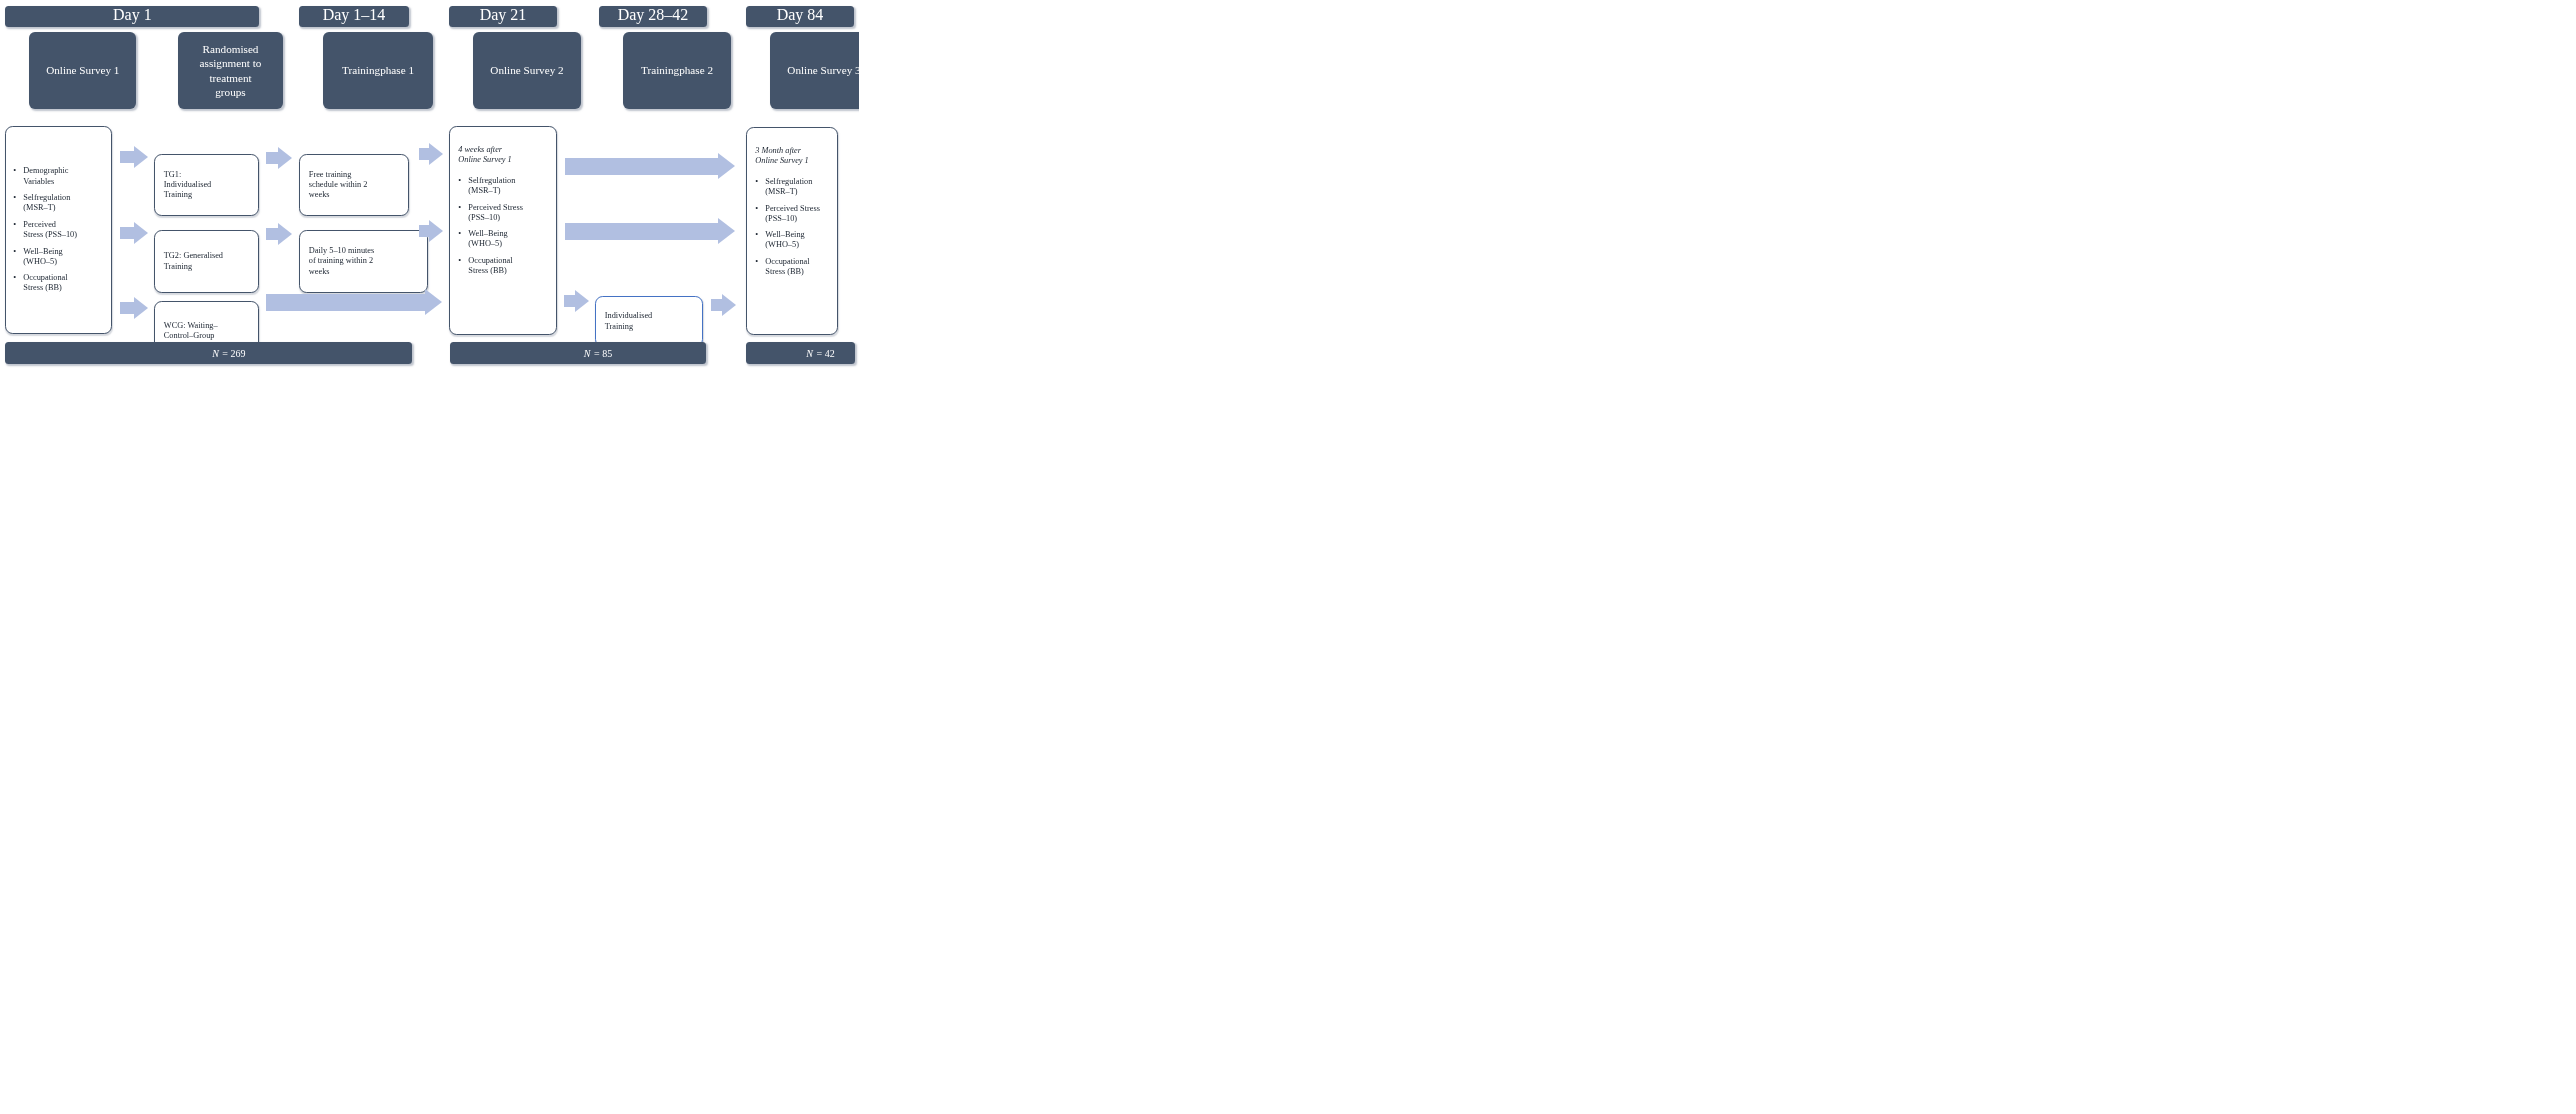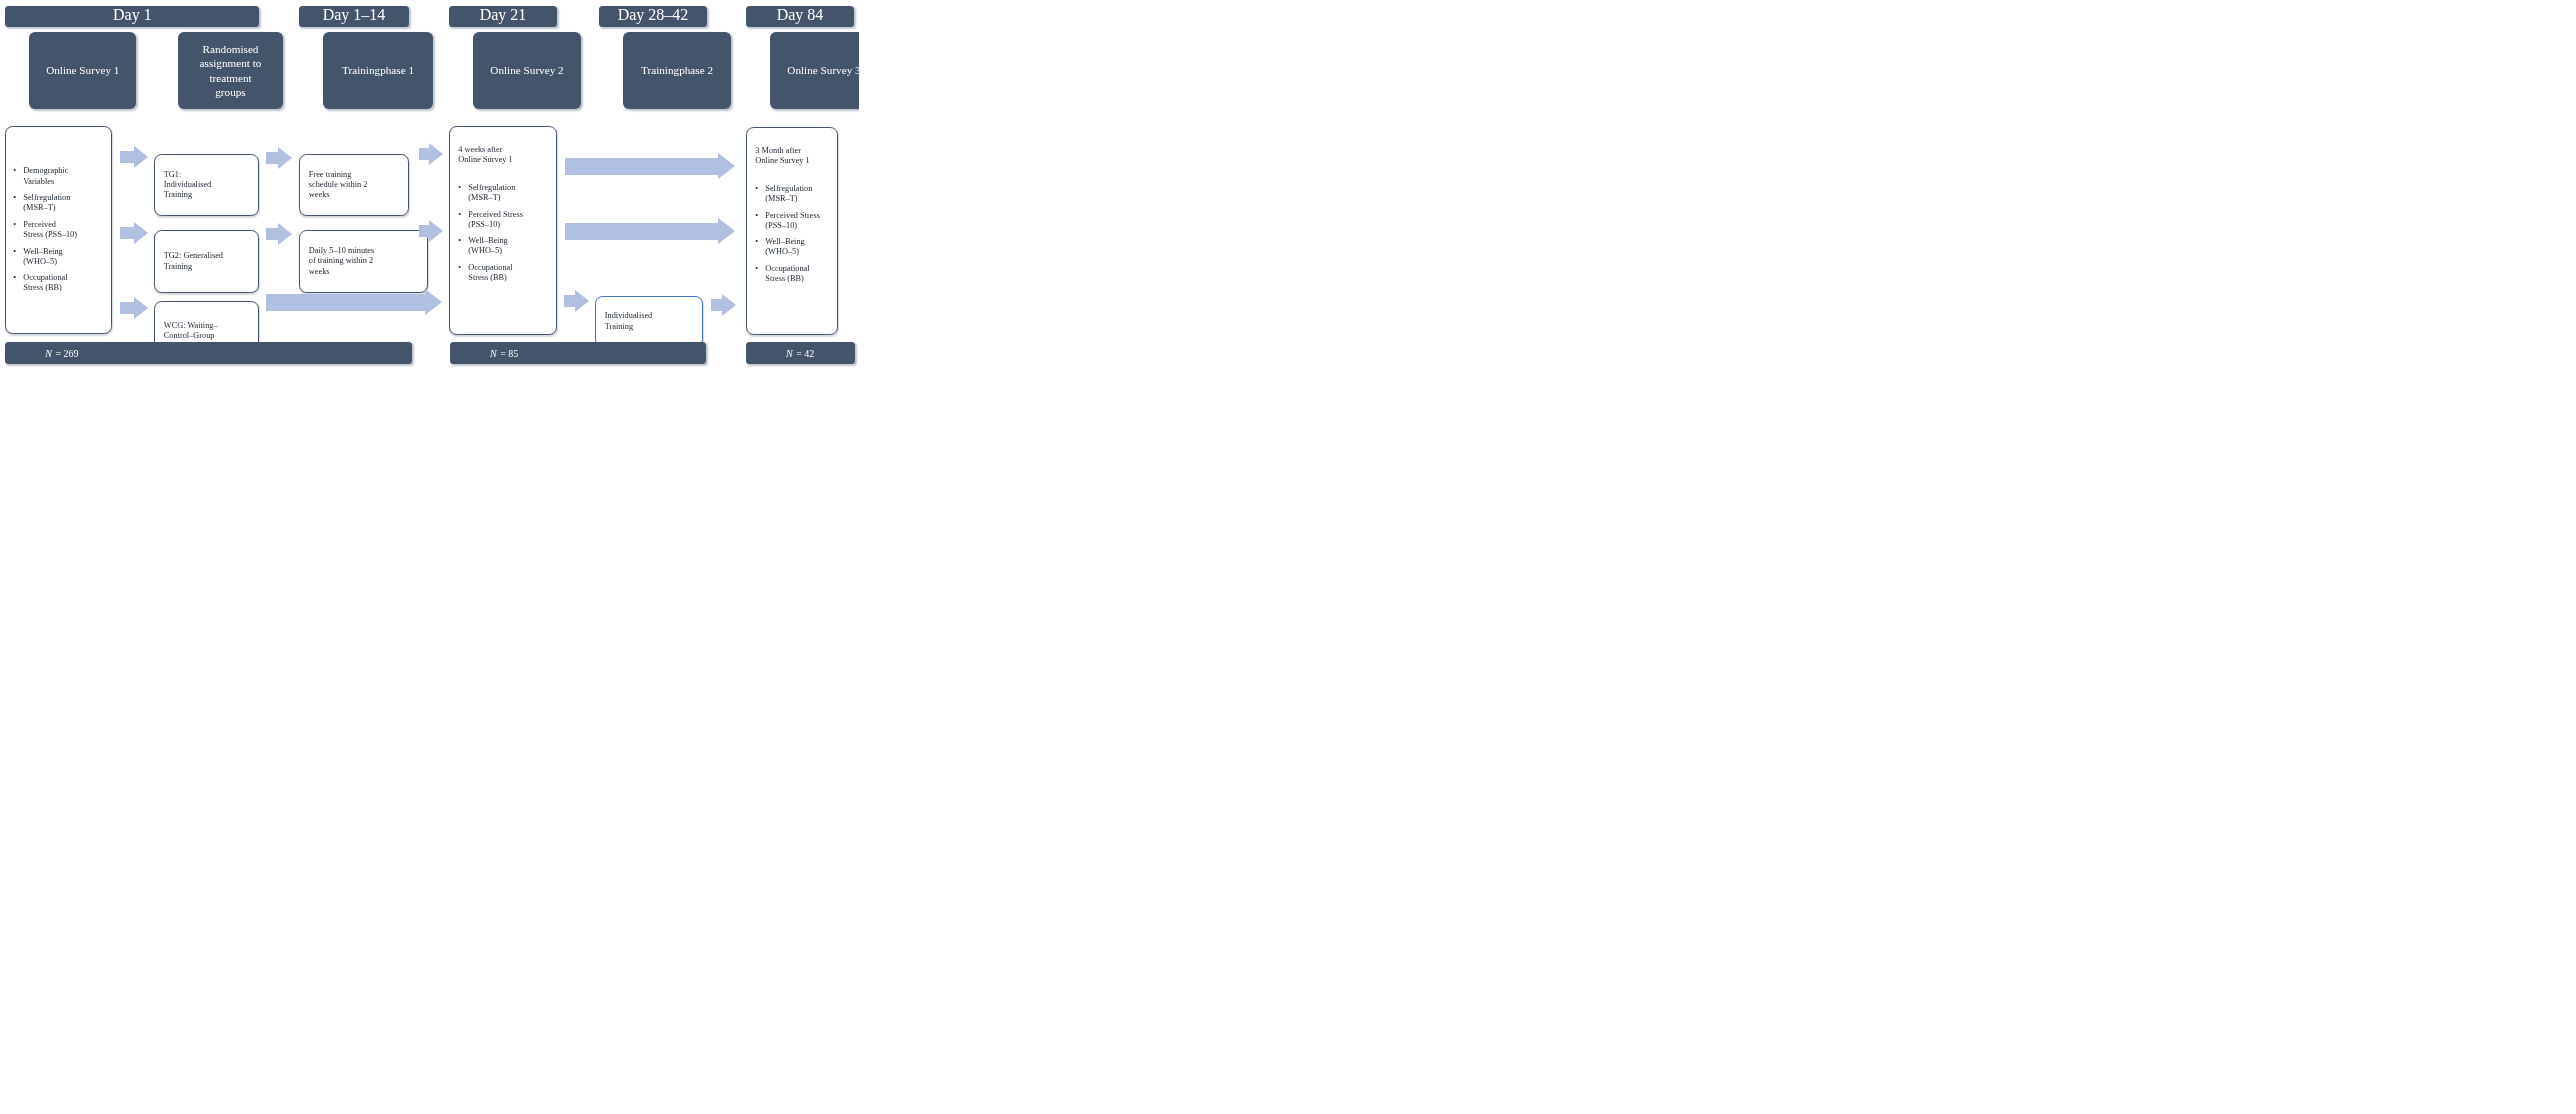--- a/index.html
+++ b/index.html
@@ -29,30 +29,30 @@
   .panel{
     background:#fff;border:0.9px solid var(--dark);border-radius:7.7px;
     font-size:8.3px;line-height:1.22;color:var(--ink);
     box-shadow:0.6px 1.2px 1.2px rgba(150,158,172,.4);
   }
   .panel.accent{border-color:var(--accent);}
   .vcenter{display:flex;flex-direction:column;justify-content:center;margin-top:28px;}
   .padl{padding-left:8.8px;padding-right:4.7px;}
 
   .survey{display:flex;flex-direction:column;padding:17.7px 4.7px 5.9px 8.3px;}
-  .survey .heading{margin-bottom:18px;}
+  .survey .heading{margin-bottom:11px;font-style:italic;}
   .survey.centered{justify-content:center;padding-top:0;padding-bottom:0;}
 
   .bullets{list-style:none;display:flex;flex-direction:column;gap:6.5px;}
   .bullets li{display:flex;align-items:flex-start;}
   .dot{flex:0 0 10px;width:10px;}
 
   .nbar{
     background:var(--dark);border-radius:3.5px;color:#fff;
-    display:flex;align-items:center;justify-content:flex-start;
+    display:flex;align-items:center;justify-content:center;
     font-size:10px;box-shadow:1.2px 1.8px 1.8px rgba(140,150,165,.55);padding-left:40px;
   }
   .nsym{font-style:italic;}
   .nval{margin-left:3.5px;}
 
   .arrow{position:absolute;display:flex;align-items:center;height:22.4px;}
   .arrow .tail{flex:1;height:12.4px;background:var(--arrow);}
   .arrow .head{
     width:0;height:0;flex:0 0 auto;
     border-top:11.2px solid transparent;border-bottom:11.2px solid transparent;

